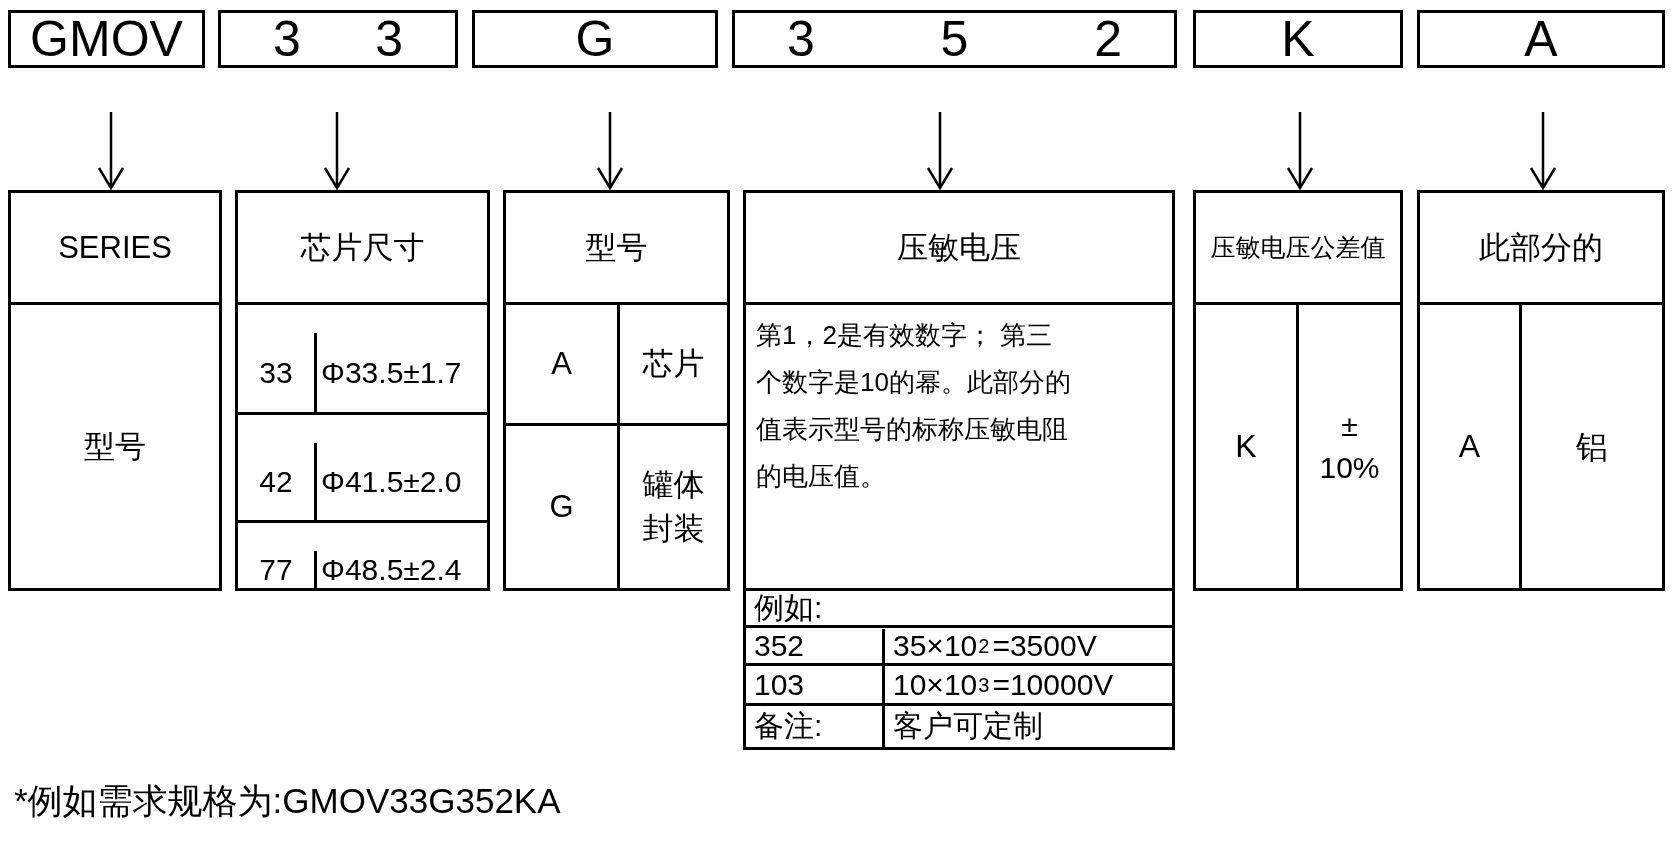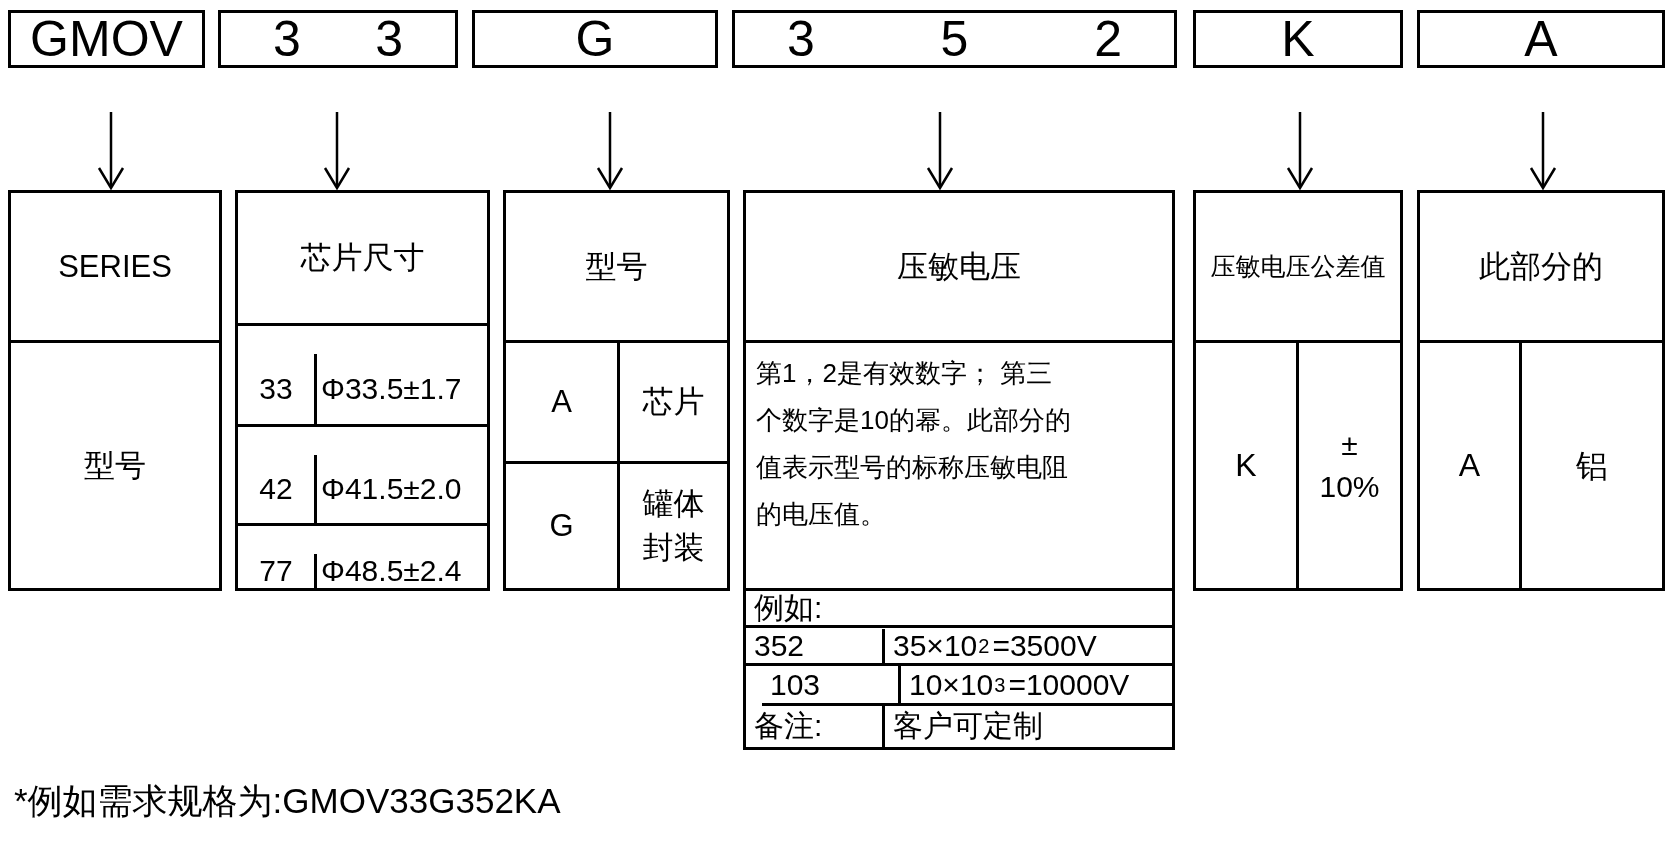--- a/index.html
+++ b/index.html
@@ -12,21 +12,21 @@
   .tbox { top:10px; height:58px; display:flex; align-items:center; justify-content:center;
           font-size:50px; line-height:1; }
   .tbox.spread { justify-content:space-between; padding:0 52px; }
 
   
   .arrow { position:absolute; top:112px; width:32px; height:78px; }
   .arrow svg { display:block; }
 
   
   .colbox { top:190px; height:401px; display:flex; flex-direction:column; }
-  .hdr { height:150px; border-bottom:3px solid #000; display:flex; align-items:center;
+  .hdr { height:112px; border-bottom:3px solid #000; display:flex; align-items:center;
          justify-content:center; font-size:31px; box-sizing:border-box; }
   .hdr.small { font-size:25px; }
   .body-center { flex:1; display:flex; align-items:center; justify-content:center; font-size:31px; }
 
   .r { display:flex; box-sizing:border-box; }
   .r .cl { box-sizing:border-box; border-right:3px solid #000; display:flex;
            align-items:center; justify-content:center; }
   .r .cr { flex:1; display:flex; align-items:center; }
   .bb { border-bottom:3px solid #000; }
 
@@ -175,21 +175,21 @@
   <div class="subtable">
     <div class="st-label bb" style="height:37px;">例如:</div>
     <div class="st-row bb" style="height:39px;align-items:center;">
       <div class="sc">352</div>
       <div class="sv">
         <span>35×10</span>
           <sup class="exp">2</sup>
           <span>=3500V</span>
       </div>
     </div>
-    <div class="st-row bb" style="height:41px;margin-left:16px;">
+    <div class="st-row bb" style="height:41px;">
       <div class="sc">103</div>
       <div class="sv">
         <span>10×10</span>
           <sup class="exp">3</sup>
           <span>=10000V</span>
       </div>
     </div>
     <div class="st-row" style="flex:1;">
       <div class="sc">备注:</div>
       <div class="sv">客户可定制</div>

